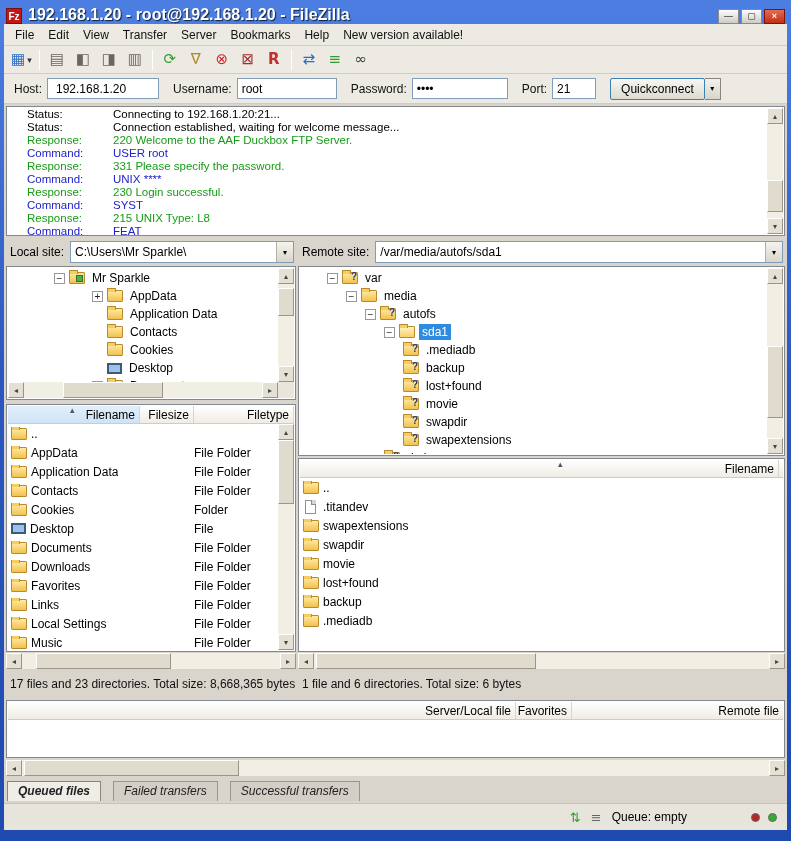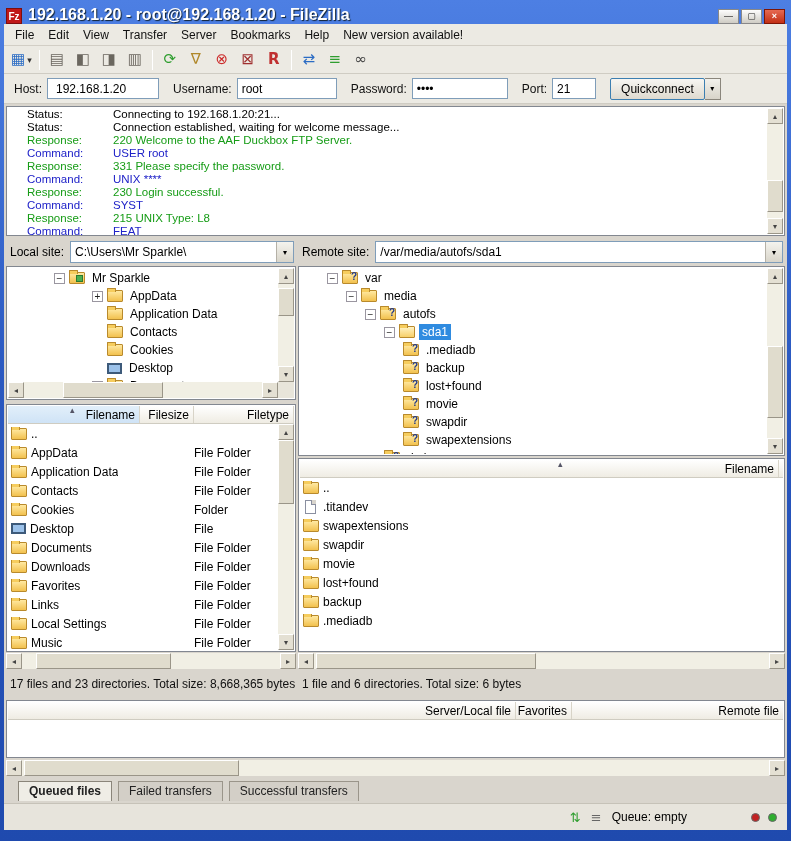--- a/index.html
+++ b/index.html
@@ -103,21 +103,21 @@
   .lv-rows.noscroll { right:1px; }
   .lv-row { height:19px; display:flex; align-items:center; font-size:12px; white-space:nowrap; }
   .cell { overflow:hidden; flex:none; display:flex; align-items:center; }
   .cell .nm { overflow:hidden; text-overflow:clip; white-space:nowrap; }
   .cell.name { padding-left:3px; }
   .cell.size { justify-content:flex-end; padding-right:6px; }
   .statusline { position:absolute; font-size:12px; color:#111; display:flex; align-items:center; padding-left:4px; }
 
   
   .queuepane { position:absolute; left:2px; top:676px; width:779px; height:58px; background:#fff; border:1px solid #828790; }
-  .tabs { position:absolute; left:14px; top:757px; height:20px; display:flex; gap:6px; }
+  .tabs { position:absolute; left:3px; top:757px; height:20px; display:flex; gap:12px;font-style:italic; }
   .tab { font-size:12px; padding:2px 10px 0 10px; background:#d3cfc7; border:1px solid #9a958a; border-bottom:none; color:#222; }
   .tab.active { background:#efede6; font-weight:bold; border-color:#8a857a; }
 
   
   .statusbar { position:absolute; left:0; top:779px; width:783px; height:27px; background:#e7e4dc;
     border-top:1px solid #c6c2b8; display:flex; align-items:center; font-size:12px; padding:0 10px; }
   .statusbar .spacer { flex:1; }
   .sb-icon { font-family:"DejaVu Sans",sans-serif; font-size:13px; margin-right:10px; }
   .led { width:9px; height:9px; border-radius:50%; margin-left:8px; border:1px solid #666; }
 </style>

